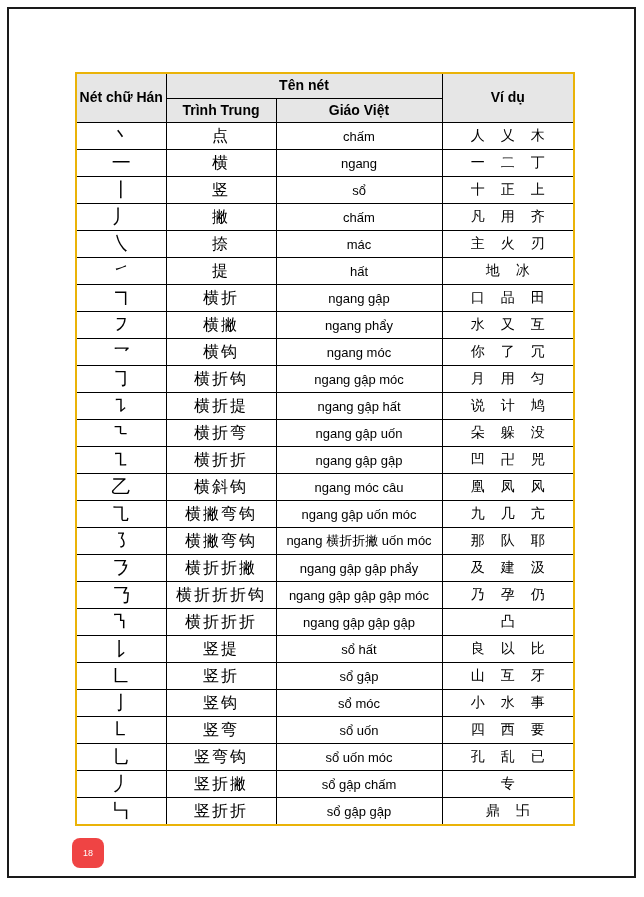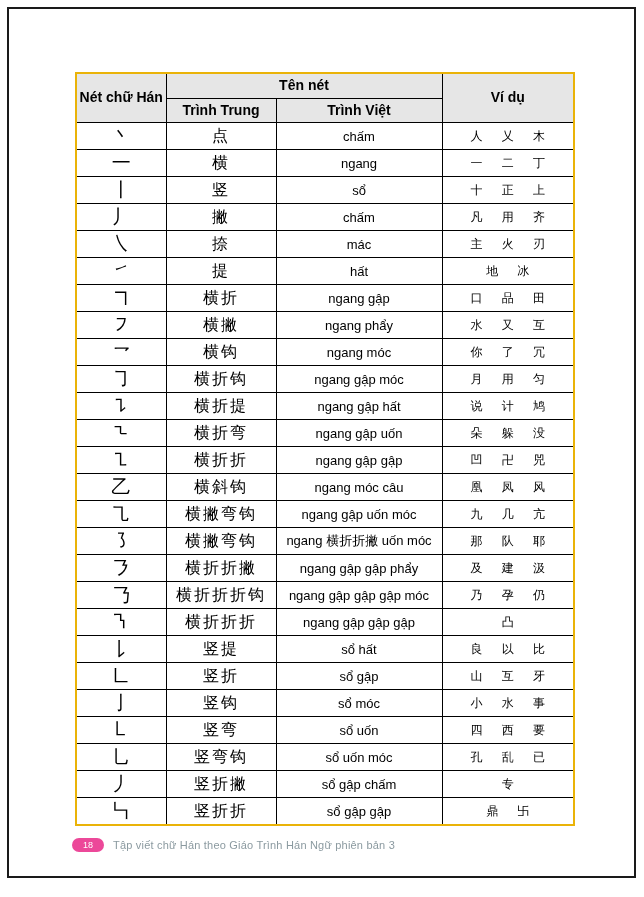--- a/index.html
+++ b/index.html
@@ -25,27 +25,27 @@
     padding:3px 2px;white-space:normal;line-height:1.25;
   }
   .stroke-table td{height:26px;padding:0 2px;}
   col.c-stroke{width:90px;}
   col.c-zh{width:110px;}
   col.c-vi{width:166px;}
   col.c-ex{width:132px;}
   td.stroke-cell{font-family:"Liberation Serif","DejaVu Serif",serif;font-size:19px;}
   td.zh-cell{font-family:"Liberation Serif","DejaVu Serif",serif;font-size:16px;letter-spacing:2px;}
   td.vi-cell{font-size:13px;}
-  td.ex-cell{font-family:Liberation Mono, monospace;font-size:12px;word-spacing:12px;}
+  td.ex-cell{font-family:Liberation Sans, sans-serif;font-size:14px;word-spacing:12px;}
   .footer{
     position:absolute;left:72px;top:838px;display:flex;align-items:center;gap:9px;
   }
   .page-badge{
-    background:#ec4899;color:#ffffff;font-size:9px;line-height:14px;
-    border-radius:8px;padding:0 10px;min-width:12px;text-align:center;
+    background:#ef4444;color:#ffffff;font-size:9px;line-height:14px;
+    border-radius:8px;padding:8px 10px;min-width:12px;text-align:center;
   }
   .footer-caption{color:#8b9aa0;font-size:11px;letter-spacing:0.2px;}
 </style>
 </head>
 <body>
 
 <div class="page-frame"></div>
 
 <table class="stroke-table">
   <colgroup>
@@ -55,21 +55,21 @@
       <col class="c-ex">
   </colgroup>
   <thead>
     <tr>
       <th rowspan="2">Nét chữ Hán</th>
       <th colspan="2">Tên nét</th>
       <th rowspan="2">Ví dụ</th>
     </tr>
     <tr>
       <th>Trình Trung</th>
-      <th>Trình Việt</th>
+      <th>Giáo Việt</th>
     </tr>
   </thead>
   <tbody>
   <tr>
     <td class="stroke-cell">丶</td>
     <td class="zh-cell">点</td>
     <td class="vi-cell">chấm</td>
     <td class="ex-cell">人 乂 木</td>
   </tr>
 
@@ -245,14 +245,13 @@
     <td class="stroke-cell">㇞</td>
     <td class="zh-cell">竖折折</td>
     <td class="vi-cell">sổ gập gập</td>
     <td class="ex-cell">鼎 卐</td>
   </tr>
 </tbody>
 </table>
 
 <div class="footer">
   <span class="page-badge">18</span>
-  <span class="footer-caption">Tập viết chữ Hán theo Giáo Trình Hán Ngữ phiên bản 3</span>
 </div>
 
 </body></html>

